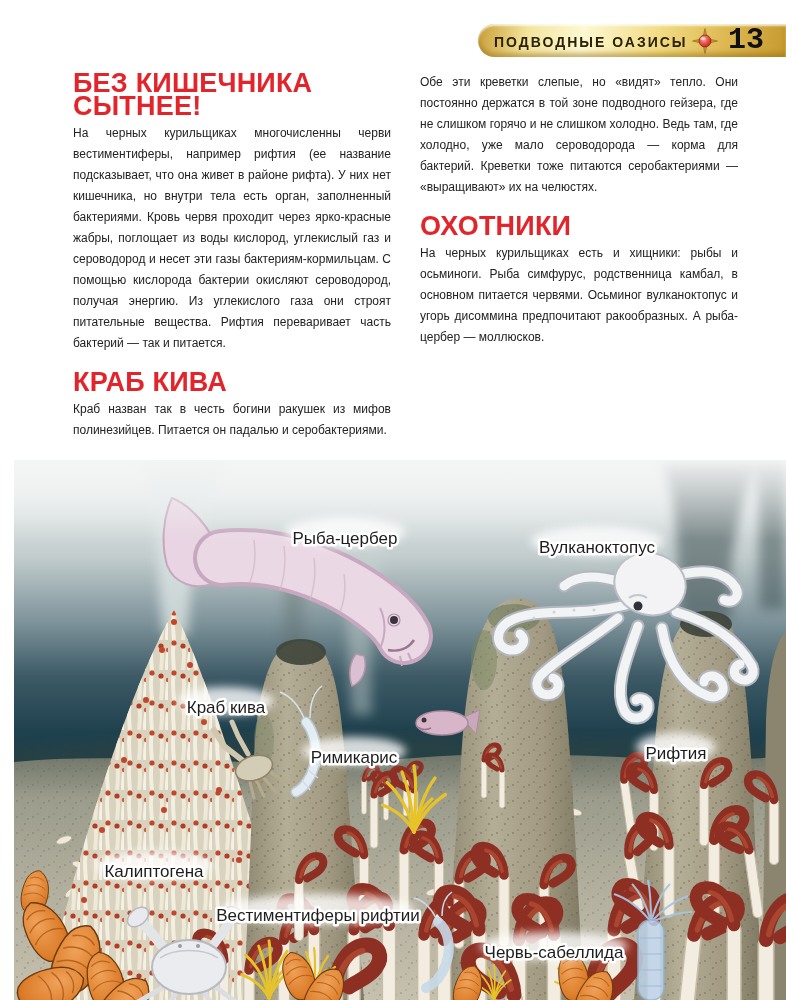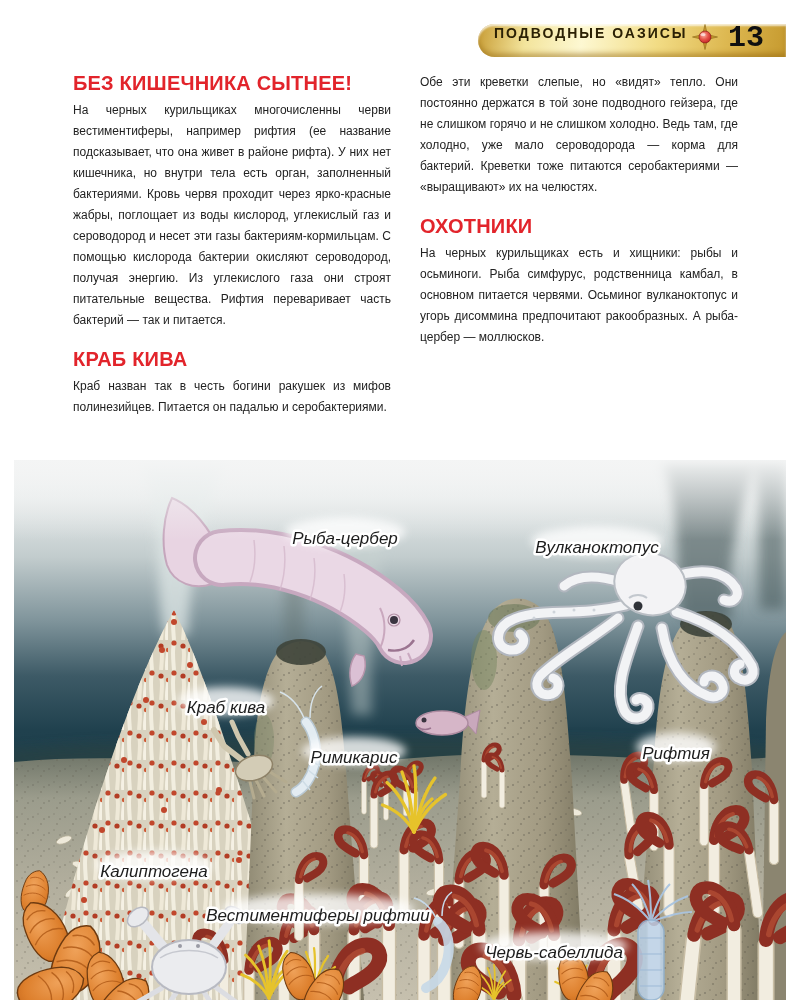--- a/index.html
+++ b/index.html
@@ -4,40 +4,40 @@
 <style>
   html,body{margin:0;padding:0;background:#ffffff;}
   .page{position:relative;width:786px;height:1000px;background:#ffffff;overflow:hidden;
         font-family:"Liberation Sans",sans-serif;color:#1e1e1e;}
 
   
   .header-bar{position:absolute;left:478px;right:0;top:24px;height:33px;
     border-radius:17px 0 0 17px;
     background:linear-gradient(100deg,#c89d35 0%,#f3e49c 16%,#fdf8d2 34%,#f2dc85 58%,#ddb851 80%,#c69a2f 100%);
     box-shadow:inset 0 2px 2px rgba(255,255,255,.75), inset 0 -4px 5px rgba(141,98,12,.45);
-    display:flex;align-items:flex-start;padding:0 22px 0 16px;}
+    display:flex;align-items:center;padding:0 22px 0 16px;}
   .header-title{font-size:14px;font-weight:bold;letter-spacing:2px;color:#2b2105;
     white-space:nowrap;transform:translateY(1px);}
   .header-spacer{flex:1;}
   .compass{width:26px;height:26px;display:block;margin-right:10px;}
   .page-num{font-family:Liberation Mono, monospace;font-weight:700;font-size:30px;color:#101010;
     line-height:1;transform:translateY(-1px);}
 
   
   .col{position:absolute;top:72px;width:318px;}
   .col-left{left:73px;}
   .col-right{left:420px;}
-  .article-heading{margin:0 0 5px 0;font-size:20px;line-height:23px;font-weight:bold;
+  .article-heading{margin:0 0 5px 0;font-size:27px;line-height:23px;font-weight:bold;
     color:#e2242b;letter-spacing:0.2px;}
   .article-heading.second{margin-top:17px;}
   .hw{max-width:252px;}
   .article-body{margin:0;font-size:12px;line-height:21px;text-align:justify;color:#222222;}
 
   
-  .figure{position:absolute;left:14px;top:460px;width:772px;height:540px;font-style:italic;}
+  .figure{position:absolute;left:14px;top:460px;width:772px;height:540px;}
   .figure svg{display:block;}
   .armO{fill:none;stroke:#b2b7bf;stroke-width:13;stroke-linecap:round;}
   .armI{fill:none;stroke:#f2f3f5;stroke-width:9;stroke-linecap:round;}
   .yt path{fill:none;stroke:#e6c32b;stroke-width:2.2;stroke-linecap:round;}
   .flabel{font-family:"Liberation Sans",sans-serif;font-size:17px;fill:#1d1d1d;
     paint-order:stroke;stroke:#ffffff;stroke-width:5px;stroke-linejoin:round;text-anchor:middle;}
   .fhalo{fill:#ffffff;opacity:.8;}
   .legs{stroke:#b4ab8f;stroke-width:3;stroke-linecap:round;fill:none;}
   .wlegs{stroke:#dcdde2;stroke-width:5;stroke-linecap:round;fill:none;}
 </style>

